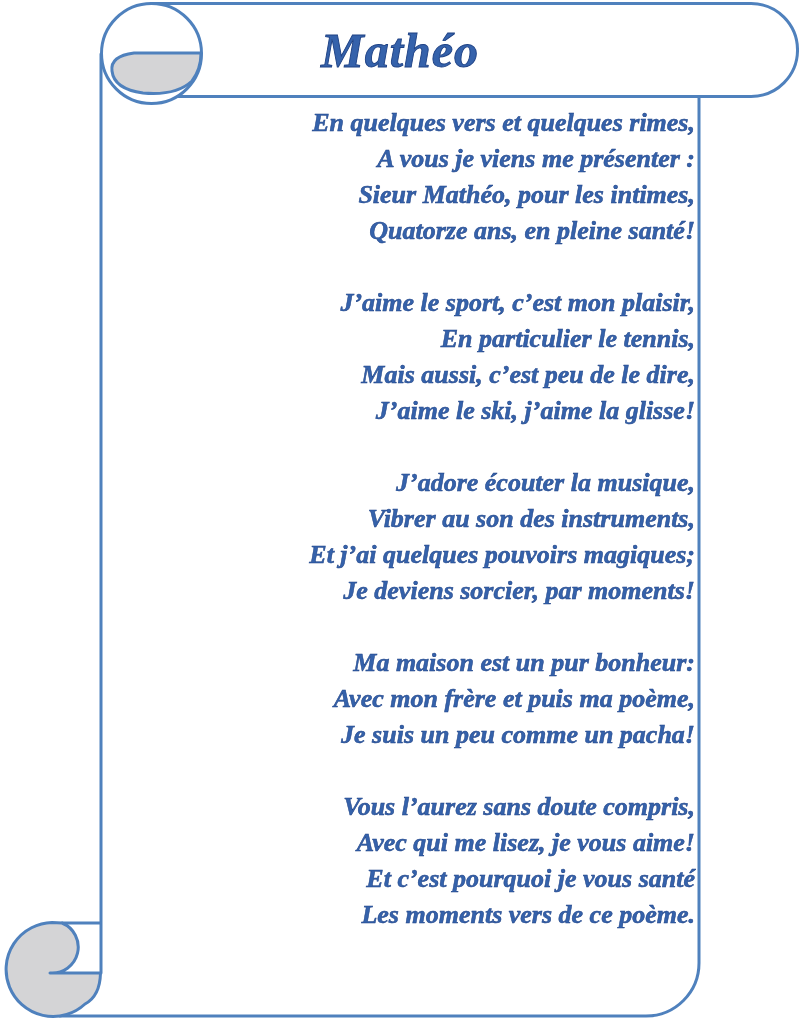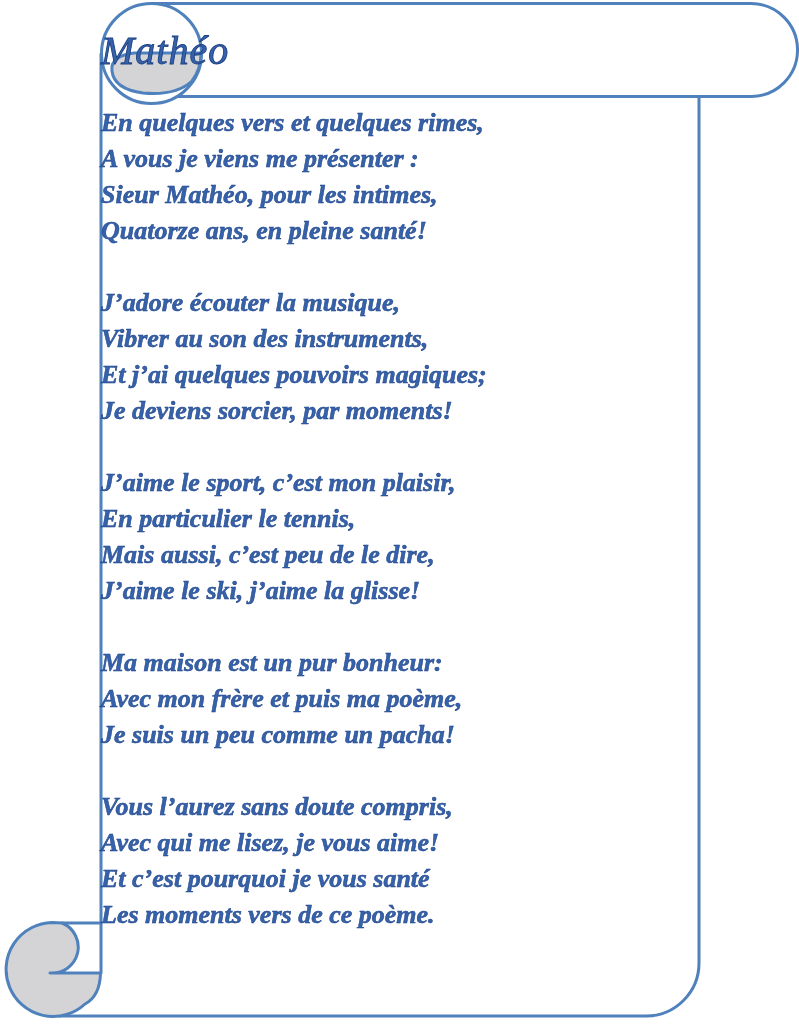--- a/index.html
+++ b/index.html
@@ -16,30 +16,30 @@
     background:var(--paper);
     overflow:hidden;
     font-family:"Liberation Serif","DejaVu Serif",serif;
   }
   svg.scroll{position:absolute;left:0;top:0;width:799px;height:1024px;}
   .ln{fill:none;stroke:var(--accent);stroke-width:3;stroke-linecap:round;}
   .white-shape{fill:var(--paper);stroke:var(--accent);stroke-width:3;stroke-linejoin:round;}
   .gray-shape{fill:var(--roll);stroke:var(--accent);stroke-width:3;stroke-linejoin:round;}
   .title{
     position:absolute;left:101px;top:22px;width:598px;
-    text-align:left;
-    font-style:italic;font-weight:normal;
-    font-size:40px;line-height:58px;
+    text-align:center;
+    font-style:italic;font-weight:bold;
+    font-size:48px;line-height:58px;
     color:var(--ink);
     -webkit-text-stroke:0.9px var(--ink-edge);
     letter-spacing:1px;
   }
   .poem{
     position:absolute;left:101px;top:105px;width:594px;
-    text-align:left;
+    text-align:right;
     font-style:italic;font-weight:bold;
     font-size:26px;
     color:var(--ink);
     -webkit-text-stroke:0.5px var(--ink-edge);
   }
   .line{line-height:36px;white-space:nowrap;}
   .stanza + .stanza{margin-top:36px;}
 </style>
 </head>
 <body>
@@ -64,30 +64,30 @@
   <div class="title">Mathéo</div>
 
   <div class="poem">
     <div class="stanza">
       <div class="line">En quelques vers et quelques rimes,</div>
       <div class="line">A vous je viens me présenter :</div>
       <div class="line">Sieur Mathéo, pour les intimes,</div>
       <div class="line">Quatorze ans, en pleine santé!</div>
     </div>
     <div class="stanza">
+      <div class="line">J’aime le sport, c’est mon plaisir,</div>
+      <div class="line">En particulier le tennis,</div>
+      <div class="line">Mais aussi, c’est peu de le dire,</div>
+      <div class="line">J’aime le ski, j’aime la glisse!</div>
+    </div>
+    <div class="stanza">
       <div class="line">J’adore écouter la musique,</div>
       <div class="line">Vibrer au son des instruments,</div>
       <div class="line">Et j’ai quelques pouvoirs magiques;</div>
       <div class="line">Je deviens sorcier, par moments!</div>
-    </div>
-    <div class="stanza">
-      <div class="line">J’aime le sport, c’est mon plaisir,</div>
-      <div class="line">En particulier le tennis,</div>
-      <div class="line">Mais aussi, c’est peu de le dire,</div>
-      <div class="line">J’aime le ski, j’aime la glisse!</div>
     </div>
     <div class="stanza">
       <div class="line">Ma maison est un pur bonheur:</div>
       <div class="line">Avec mon frère et puis ma poème,</div>
       <div class="line">Je suis un peu comme un pacha!</div>
     </div>
     <div class="stanza">
       <div class="line">Vous l’aurez sans doute compris,</div>
       <div class="line">Avec qui me lisez, je vous aime!</div>
       <div class="line">Et c’est pourquoi je vous santé</div>

